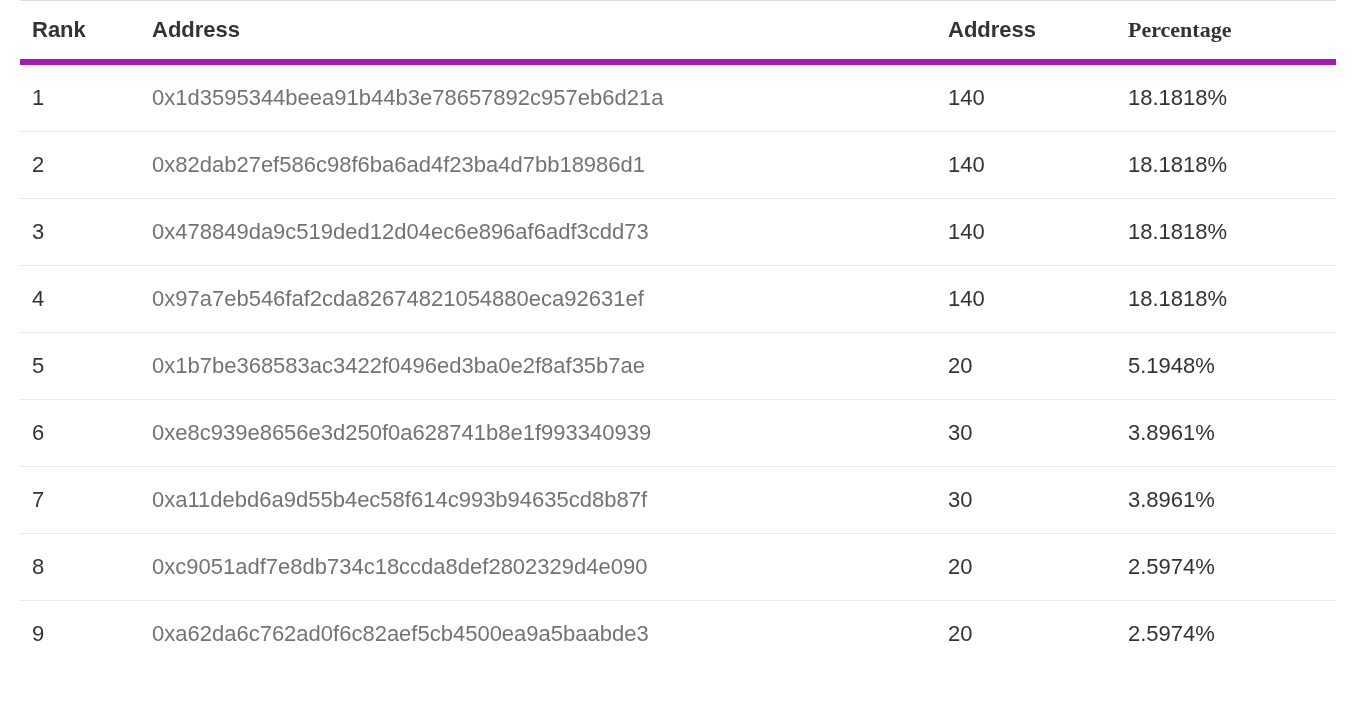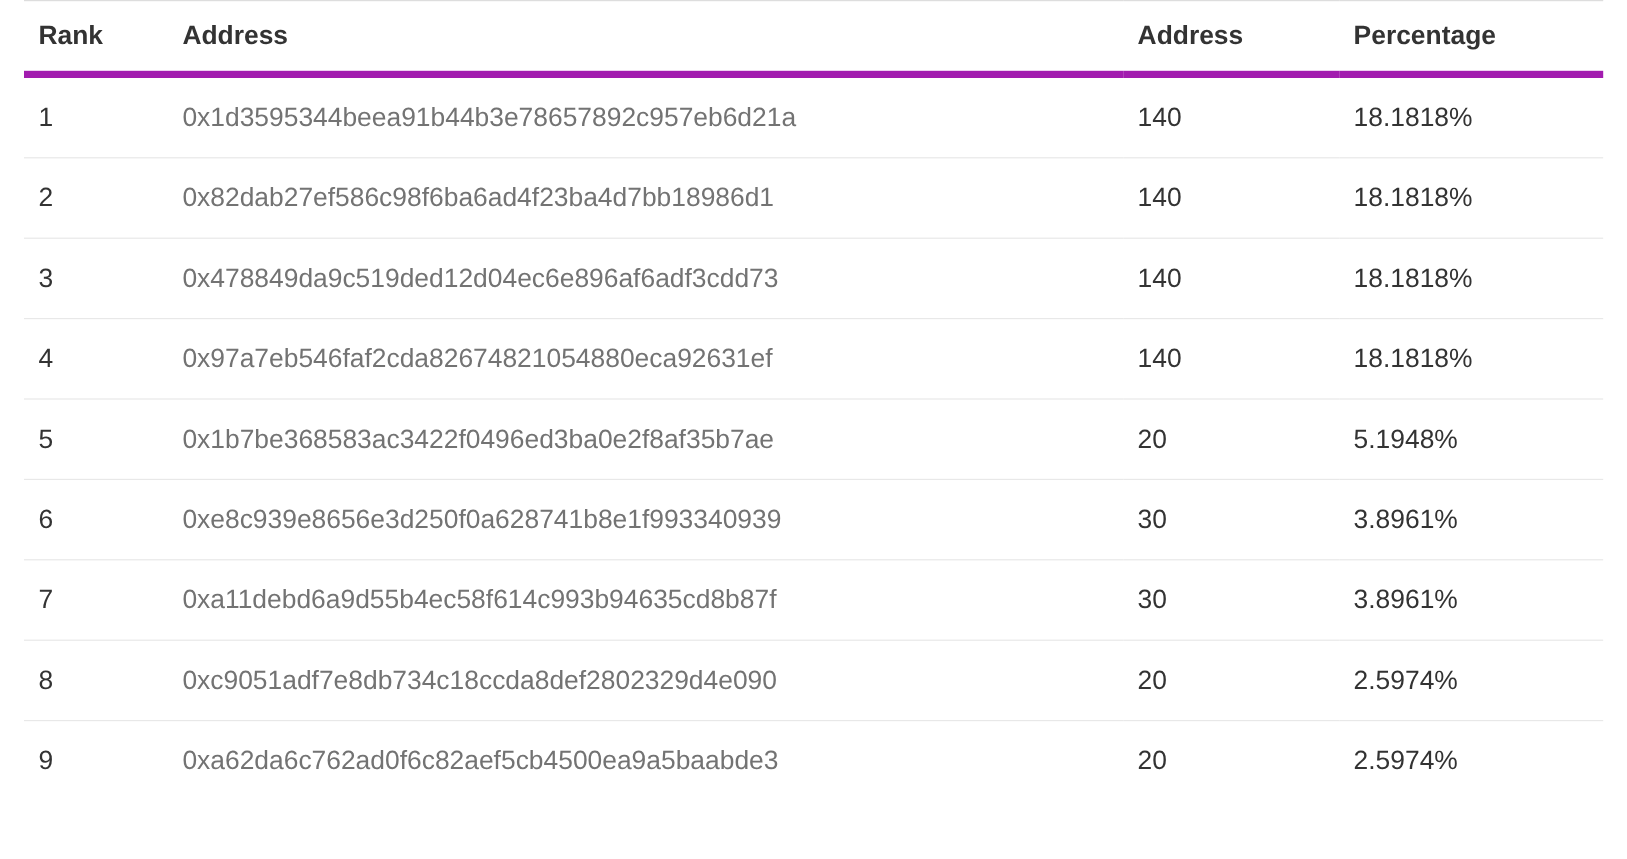--- a/index.html
+++ b/index.html
@@ -47,20 +47,21 @@
       width: 120px;
     }
     .col-address {
       width: auto;
     }
     .col-quantity {
       width: 180px;
     }
     .col-percentage {
       width: 220px;
+      font-family: Liberation Serif, serif;
     }
   </style>
 </head>
 <body>
 
 <table>
   <thead>
     <tr>
       <th class="col-rank">Rank</th>
       <th class="col-address">Address</th>

